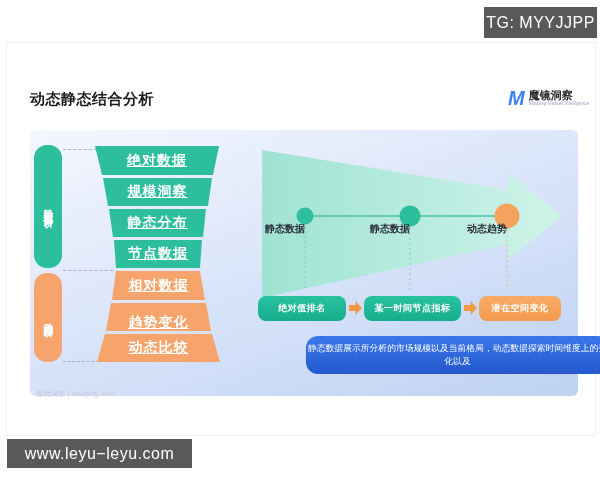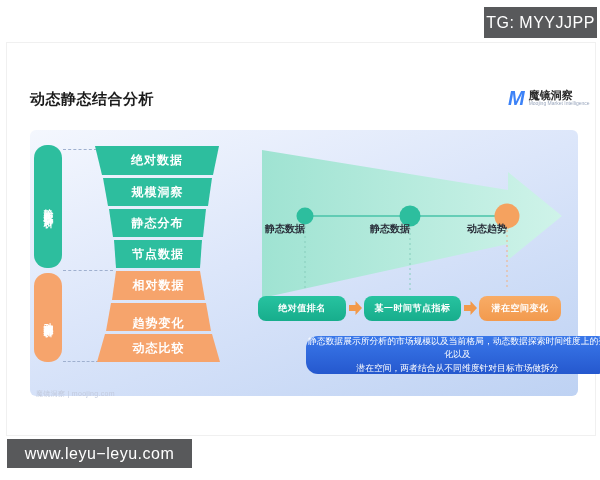--- a/index.html
+++ b/index.html
@@ -33,21 +33,21 @@
   .pill{width:28px;border-radius:13px;display:flex;align-items:center;justify-content:center;
         writing-mode:vertical-rl;color:#fff;font-size:9.5px;font-weight:700;letter-spacing:2px;}
   #pill-static{left:34px;top:145px;height:123px;background:#2dbe9e;}
   #pill-dynamic{left:34px;top:273px;height:89px;background:#f6a46c;letter-spacing:1px;}
 
   
   .dash{border-top:1px dashed #9fb0cf;height:0;}
 
   
   .band{display:flex;align-items:center;justify-content:center;color:#fff;
-        font-size:12px;font-weight:600;letter-spacing:1px;}
+        font-size:14px;font-weight:600;letter-spacing:1px;text-decoration:underline;}
   .band.teal{background:#2dbe9e;}
   .band.orange{background:#f6a46c;}
   #f1{left:95px;top:146px;width:124px;height:29px;clip-path:polygon(0px 0px,124px 0px,118px 29px,7px 29px);}
   #f2{left:103px;top:178px;width:109px;height:28px;clip-path:polygon(0px 0px,109px 0px,105px 28px,5px 28px);}
   #f3{left:109px;top:209px;width:97px;height:28px;clip-path:polygon(0px 0px,97px 0px,94px 28px,4px 28px);}
   #f4{left:114px;top:240px;width:88px;height:28px;clip-path:polygon(0px 0px,88px 0px,86px 28px,2px 28px);}
   #f5{left:112px;top:271px;width:93px;height:29px;clip-path:polygon(4px 0px,88px 0px,93px 29px,0px 29px);}
   #f6{left:106px;top:303px;width:105px;height:40px;clip-path:polygon(5px 0px,100px 0px,105px 28px,0px 28px);}
   #f7{left:97px;top:334px;width:123px;height:28px;clip-path:polygon(8px 0px,115px 0px,123px 28px,0px 28px);}
 
@@ -130,18 +130,17 @@
 <div class="abs dot-label" style="left:467px;top:222px;">动态趋势</div>
 
 <div class="abs step teal" id="step1">绝对值排名</div>
 <div class="abs step-arrow" id="arrow1"></div>
 <div class="abs step teal" id="step2">某一时间节点指标</div>
 <div class="abs step-arrow" id="arrow2"></div>
 <div class="abs step orange" id="step3">潜在空间变化</div>
 
 <div class="abs" id="desc">
   <div>静态数据展示所分析的市场规模以及当前格局，动态数据探索时间维度上的变化以及</div>
-  <div>潜在空间，两者结合从不同维度针对目标市场做拆分</div>
 </div>
 
 <div class="abs" id="footer">魔镜洞察 | moojing.com</div>
 
 <div class="abs badge" id="url-badge">www.leyu−leyu.com</div>
 
 </body></html>

